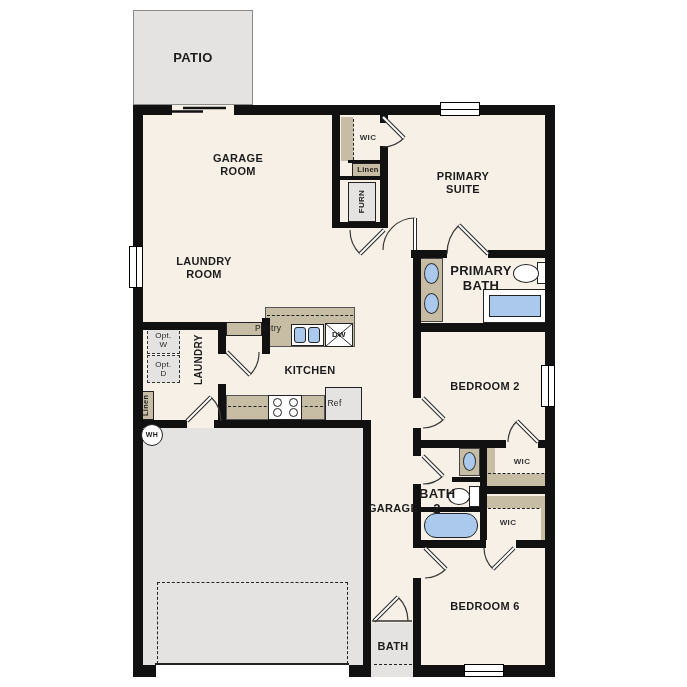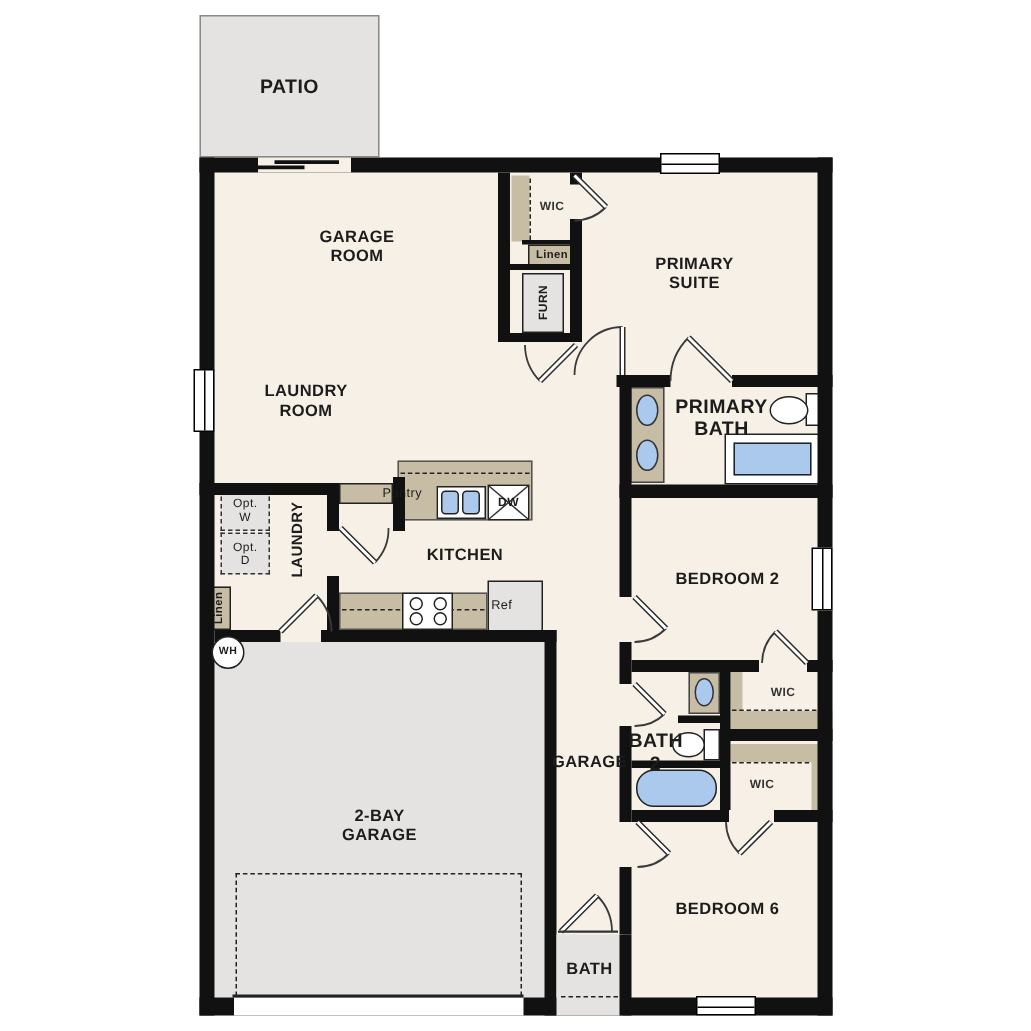--- a/index.html
+++ b/index.html
@@ -207,22 +207,20 @@
   <div class="abs lbl f11" style="left:270px;top:364px;width:80px;">KITCHEN</div>
   <div class="abs lbl f8" style="left:327px;top:330px;width:24px;">DW</div>
   <div class="abs lbl f85" style="left:327px;top:399px;width:15px;font-weight:normal;">Ref</div>
   <div class="abs lbl f8" style="left:147px;top:331px;width:33px;font-weight:normal;">Opt.
 W</div>
   <div class="abs lbl f8" style="left:147px;top:360px;width:33px;font-weight:normal;">Opt.
 D</div>
   <div class="abs lbl f10 rot" style="left:169px;top:354px;width:60px;">LAUNDRY</div>
   <div class="abs lbl f75 rot" style="left:132px;top:401px;width:28px;">Linen</div>
   <div class="abs lbl f7" style="left:141px;top:431px;width:22px;">WH</div>
-  <div class="abs lbl f11" style="left:203px;top:538px;width:100px;">2-BAY
-GARAGE</div>
   <div class="abs lbl f11" style="left:363px;top:502px;width:60px;">GARAGE</div>
   <div class="abs lbl f11" style="left:425px;top:380px;width:120px;text-align:center;">BEDROOM 2</div>
   <div class="abs lbl f8" style="left:507px;top:457px;width:30px;color:#333;">WIC</div>
   <div class="abs lbl f95" style="left:419px;top:487px;width:36px;">BATH
 2</div>
   <div class="abs lbl f8" style="left:493px;top:518px;width:30px;color:#333;">WIC</div>
   <div class="abs lbl f11" style="left:425px;top:600px;width:120px;">BEDROOM 6</div>
   <div class="abs lbl f11" style="left:368px;top:640px;width:50px;">BATH</div>
 
 </div>

